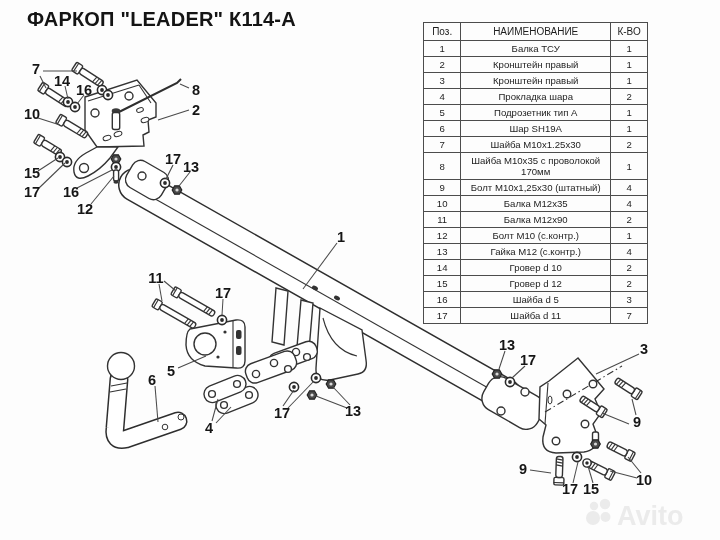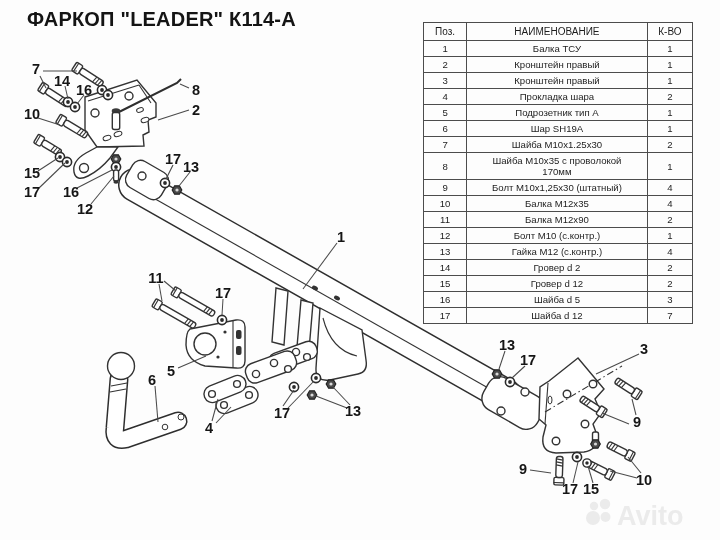--- a/index.html
+++ b/index.html
@@ -2,21 +2,21 @@
 <html><head>
 <meta charset="utf-8">
 <style>
   html,body{margin:0;padding:0;}
   body{
     width:720px;height:540px;position:relative;overflow:hidden;background:#fdfdfd;
     font-family:"Liberation Sans", sans-serif;color:#161616;
   }
   .title-block{position:absolute;left:27px;top:7px;font-size:20px;font-weight:700;
     line-height:1.2;letter-spacing:.2px;color:#141414;}
-  .parts-table{position:absolute;left:423px;top:22px;width:270px;border-collapse:collapse;}
+  .parts-table{position:absolute;left:423px;top:22px;width:225px;border-collapse:collapse;}
   .parts-table td,.parts-table th{
     border:1px solid #4c4c4c;font-size:9.6px;font-weight:400;line-height:11px;
     padding:2px 3px;text-align:center;vertical-align:middle;color:#1d1d1d;
     white-space:pre-line;
   }
   .parts-table th{font-size:10px;padding:3px 3px;}
   .col-pos{width:42px}.col-name{width:176px}.col-qty{width:44px}
   svg .pf{fill:#fff;stroke:#333;stroke-width:1.4;}
   svg .ln{stroke:#333;stroke-width:1.1;fill:none;}
   svg .thin{stroke:#333;stroke-width:1;fill:#fff;}
@@ -106,36 +106,36 @@
         <td>Болт  М10 (с.контр.)</td>
         <td>1</td>
       </tr>
       <tr>
         <td>13</td>
         <td>Гайка М12 (с.контр.)</td>
         <td>4</td>
       </tr>
       <tr>
         <td>14</td>
-        <td>Гровер d 2</td>
+        <td>Гровер d 10</td>
         <td>2</td>
       </tr>
       <tr>
         <td>15</td>
         <td>Гровер d 12</td>
         <td>2</td>
       </tr>
       <tr>
         <td>16</td>
         <td>Шайба d 5</td>
         <td>3</td>
       </tr>
       <tr>
         <td>17</td>
-        <td>Шайба d 12</td>
+        <td>Шайба d 11</td>
         <td>7</td>
       </tr>
     </tbody>
 </table>
 
 <svg width="720" height="540" viewBox="0 0 720 540" style="position:absolute;left:0;top:0;">
   <defs>
     <g id="boltM">
       <rect x="-7" y="-5" width="7.5" height="10" rx="1.5" class="pf"></rect>
       <line x1="-4.7" y1="-5" x2="-4.7" y2="5" class="ln"></line>

